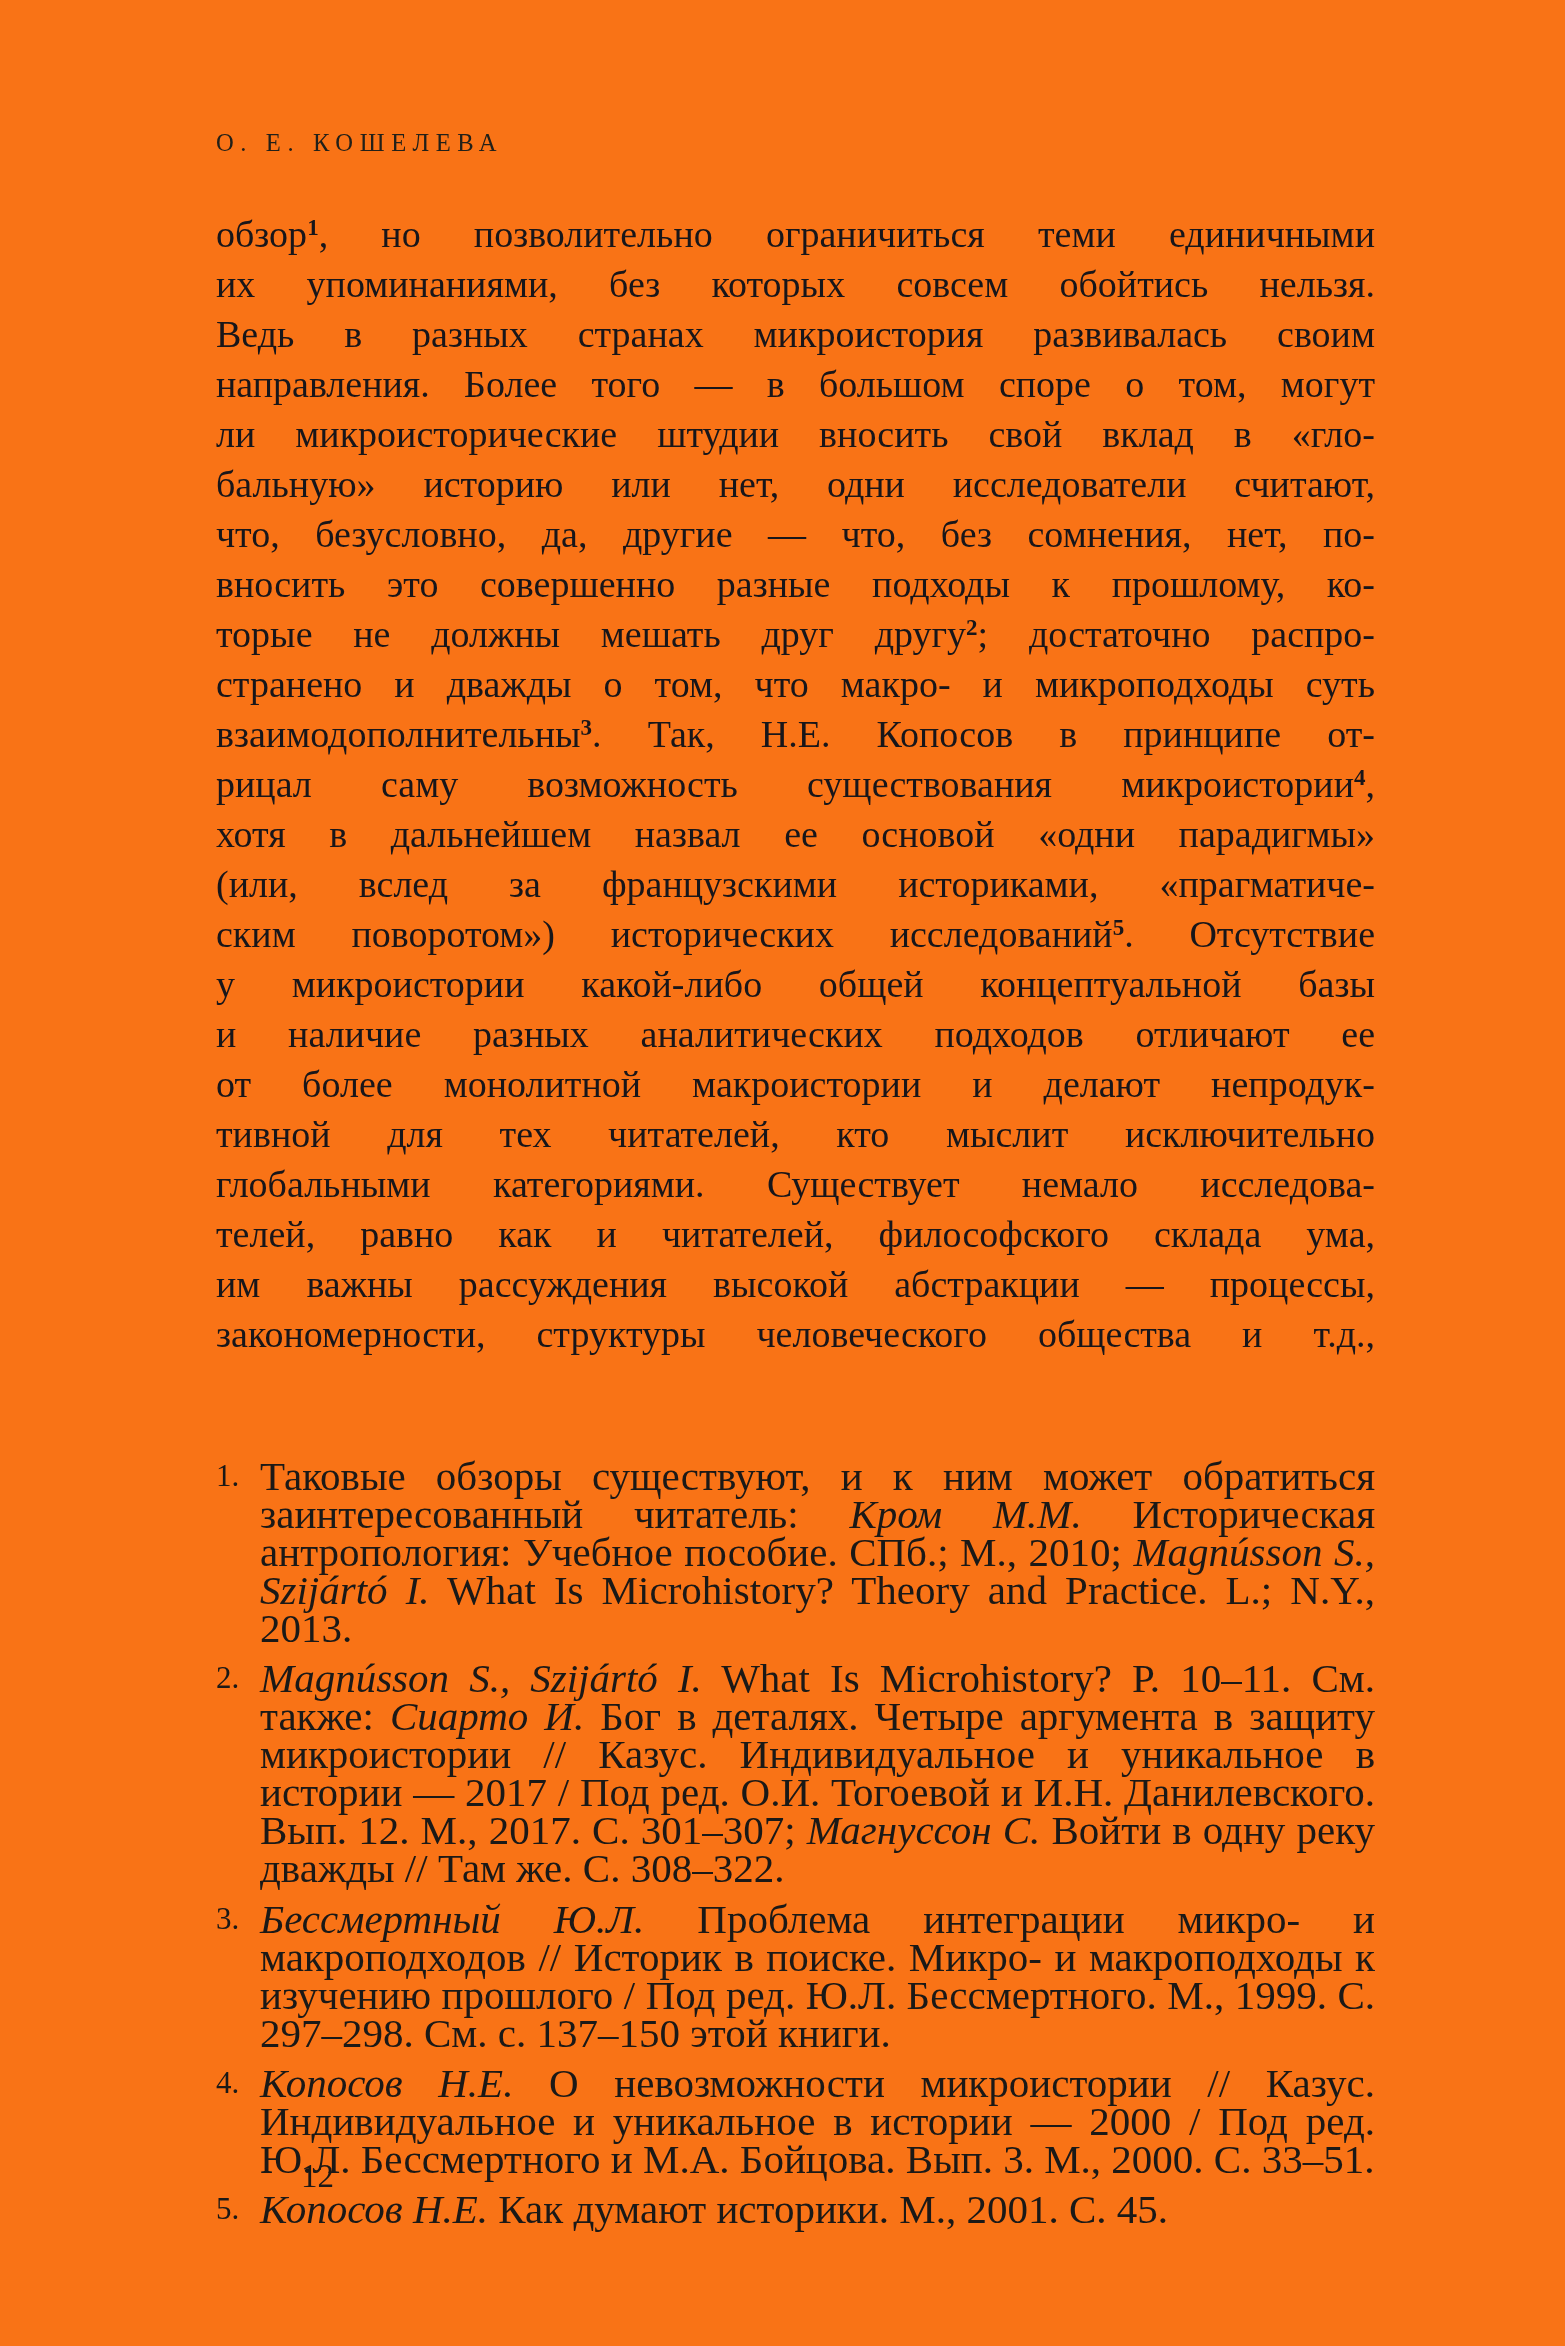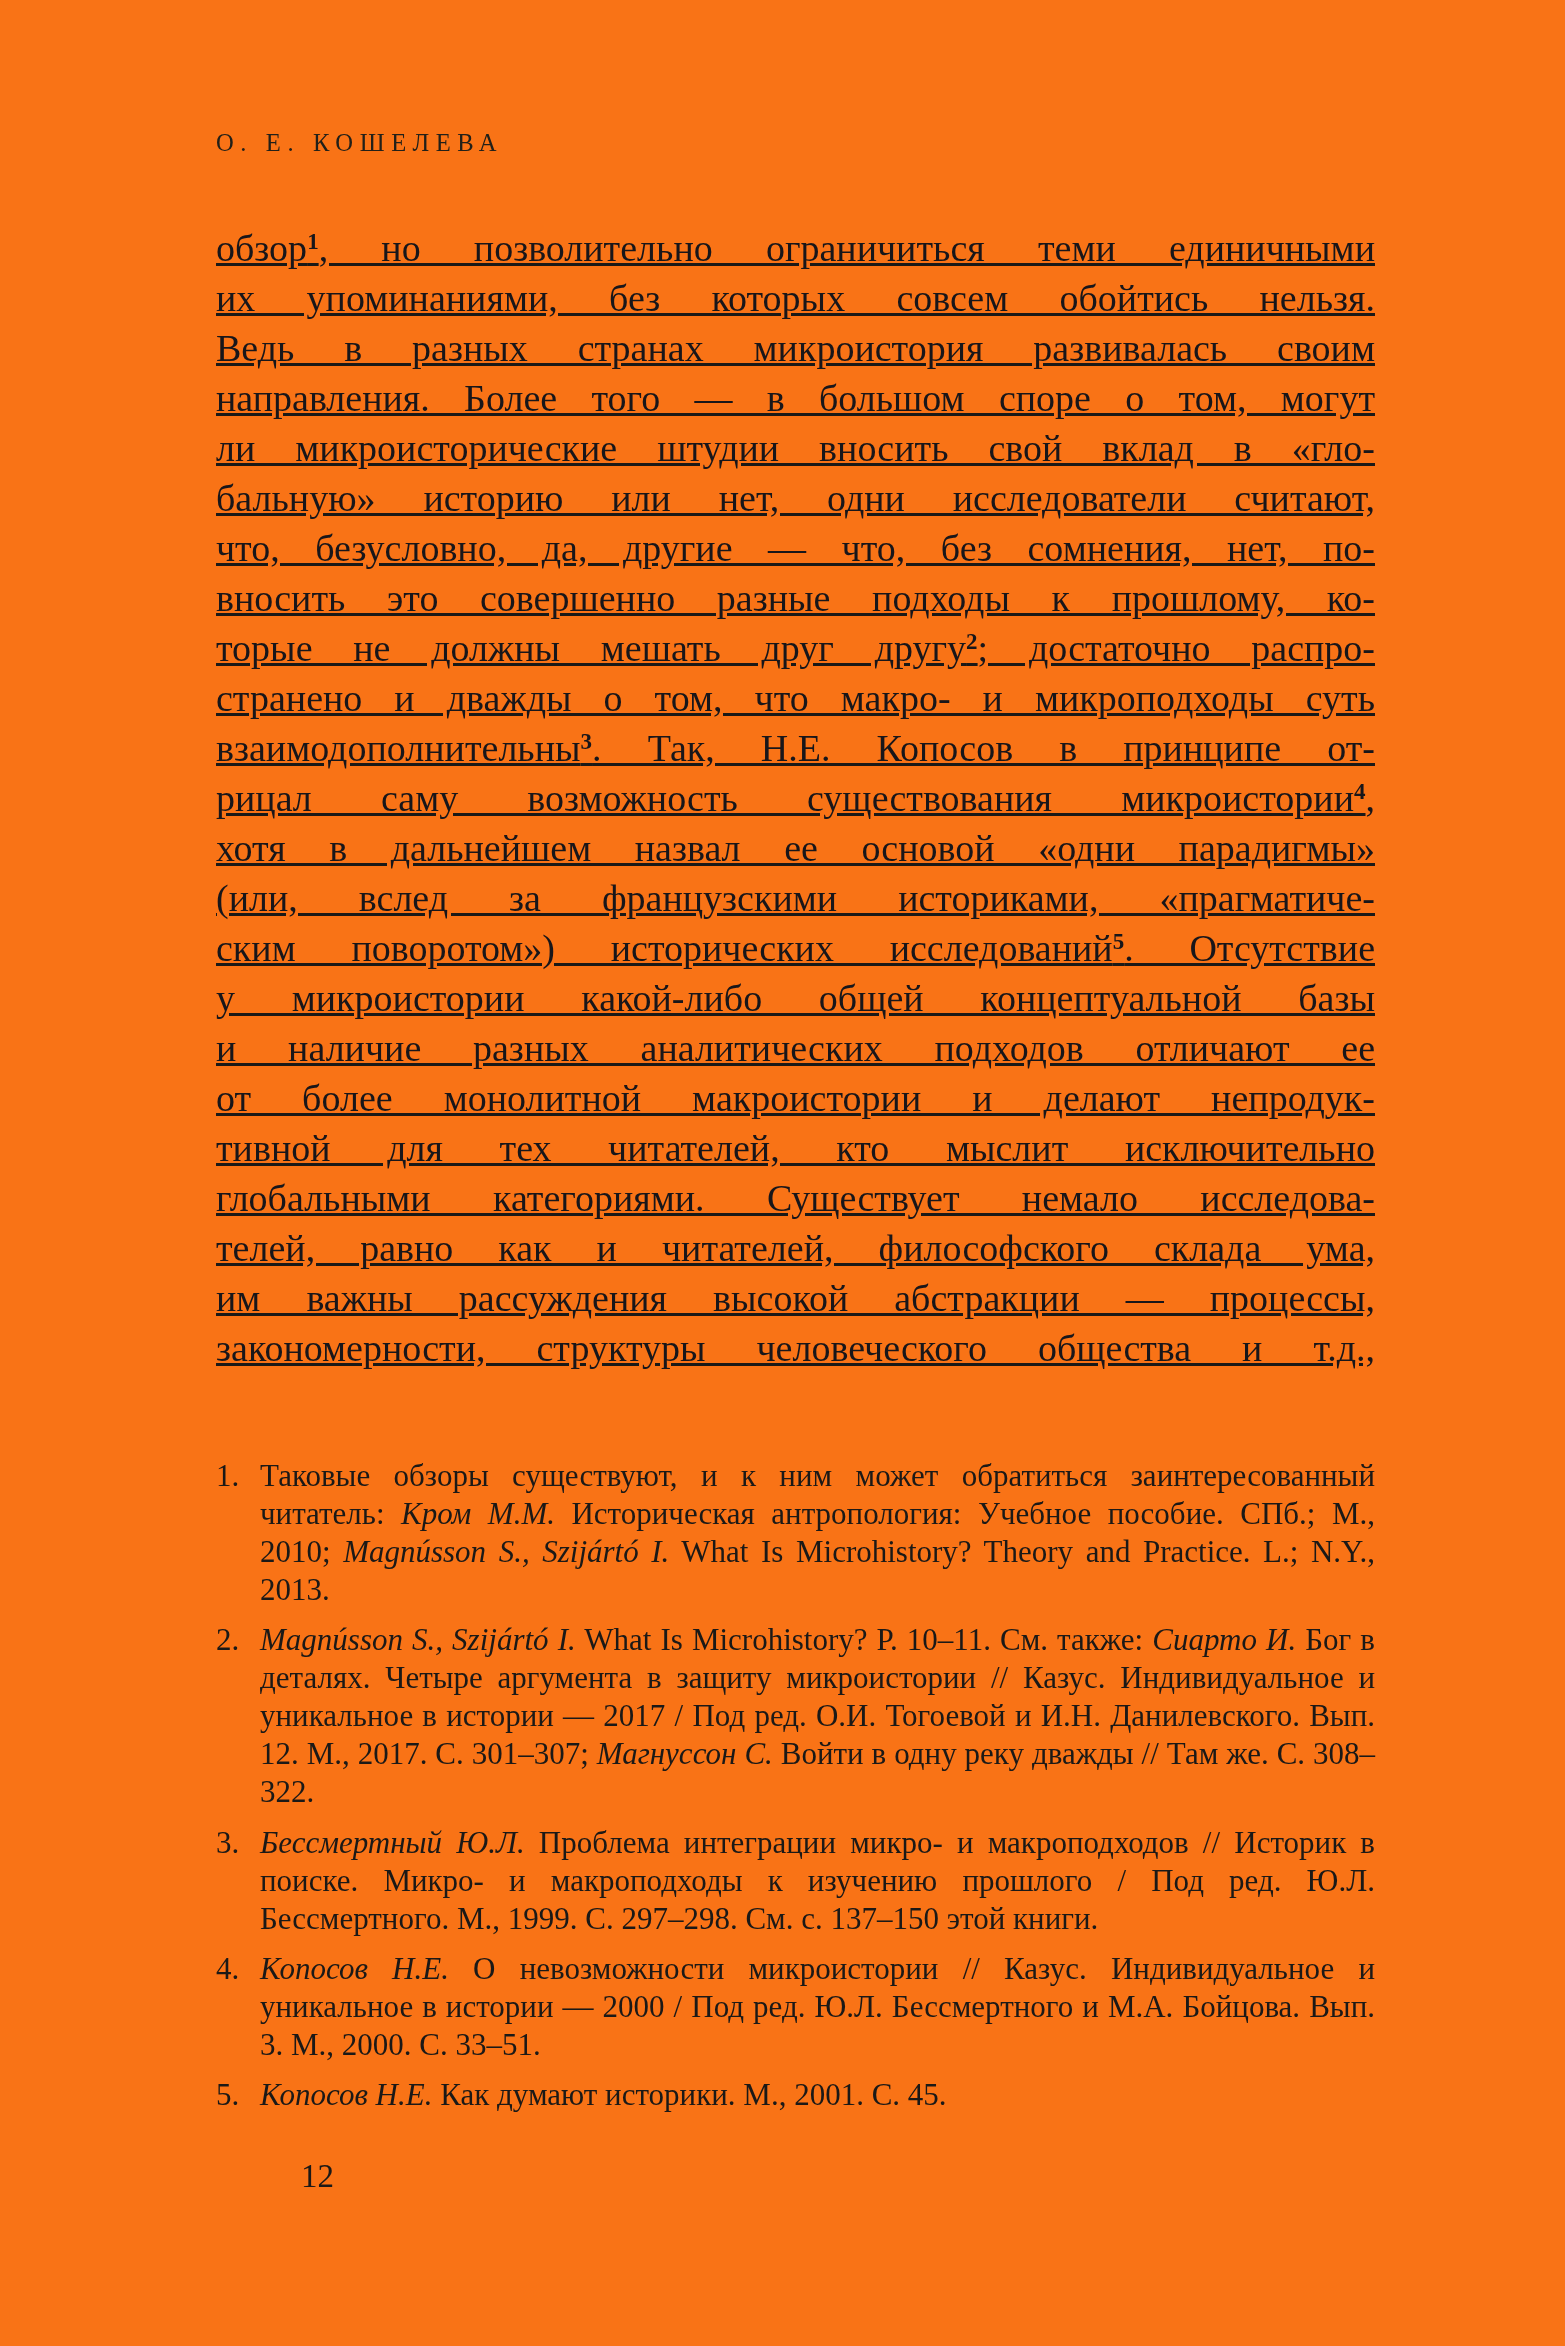--- a/index.html
+++ b/index.html
@@ -23,23 +23,22 @@
     left: 216px;
     top: 131px;
     font-size: 24.6px;
     line-height: 24.6px;
     letter-spacing: 6.6px;
     color: #222019;
   }
   .body-block {
     position: absolute;
     left: 216px;
-    top: 223px;
+    top: 209px;
     width: 1159px;
-    text-decoration: underline;
   }
   .body-line {
     font-size: 38px;
     line-height: 50px;
     height: 50px;
     text-align: justify;
     text-align-last: justify;
     white-space: normal;
     color: #18161a;
   }
@@ -62,21 +61,21 @@
     margin-bottom: 12.3px;
   }
   .fn-num {
     flex: 0 0 44px;
     font-size: 31px;
     line-height: 38px;
     color: #1b1917;
   }
   .fn-text {
     flex: 1 1 auto;
-    font-size: 31px;
+    font-size: 41px;
     line-height: 38px;
     text-align: justify;
     color: #1b1917;
   }
   .fn-text i {
     font-style: italic;
   }
   .page-number {
     position: absolute;
     left: 301px;

